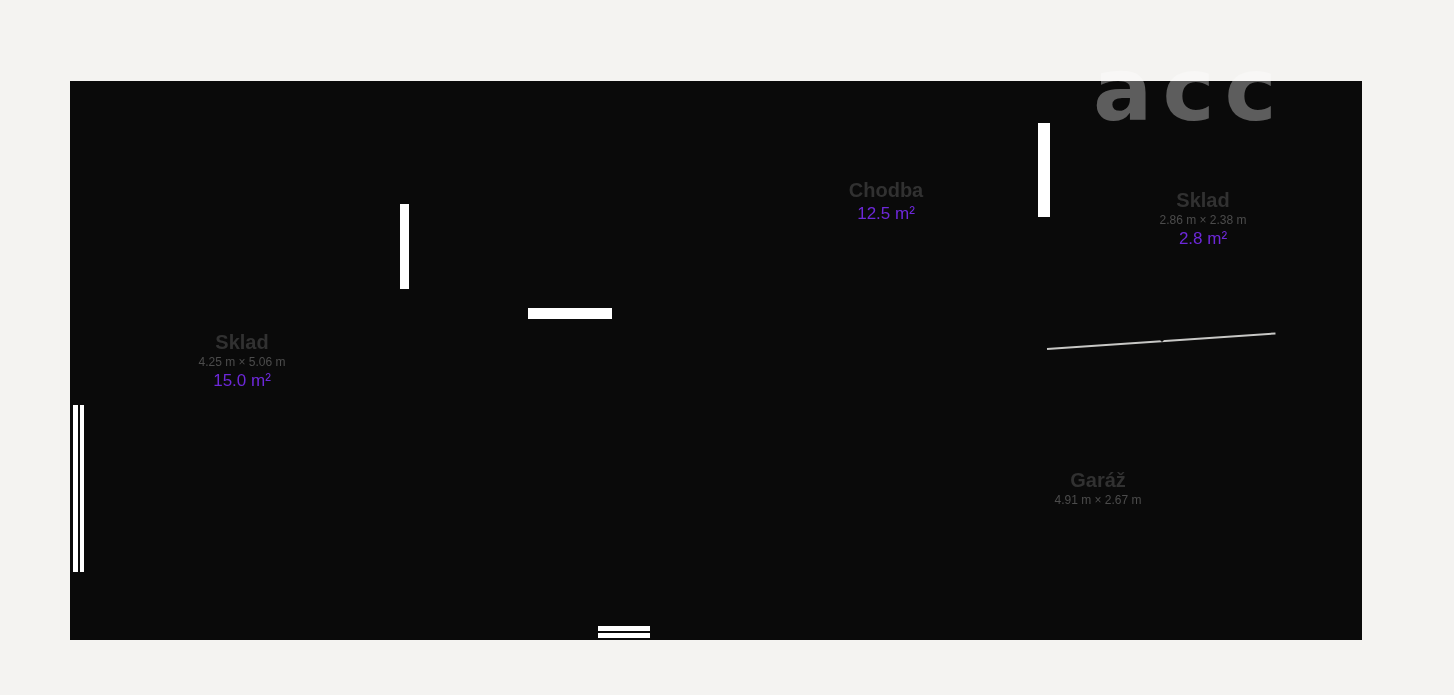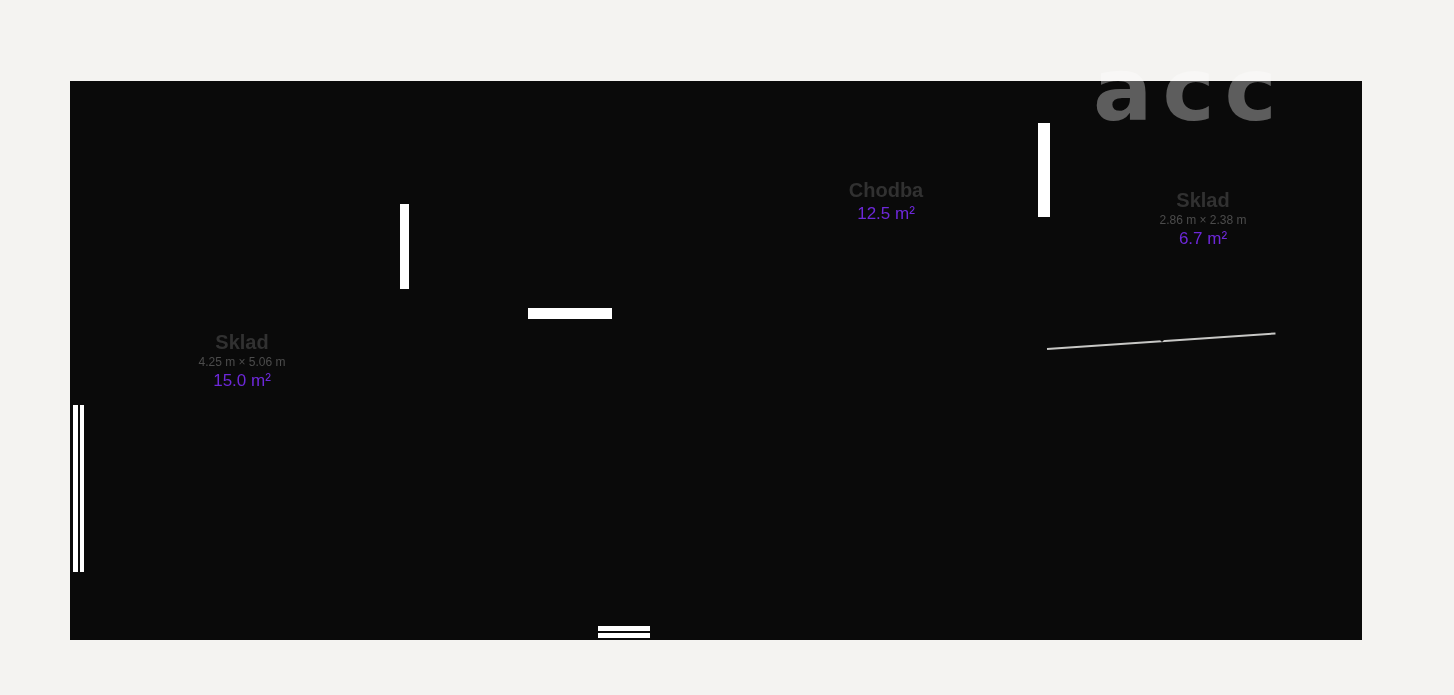--- a/index.html
+++ b/index.html
@@ -98,20 +98,25 @@
 
   <div class="room-label" style="left:866px;top:201px;margin-left:20px;">
     <div class="room-name">Chodba</div>
 
     <div class="room-area">12.5 m²</div>
   </div>
 
   <div class="room-label" style="left:1203px;top:219px;">
     <div class="room-name">Sklad</div>
     <div class="room-dim">2.86 m × 2.38 m</div>
-    <div class="room-area">6.7 m²</div>
+    <div class="room-area">2.8 m²</div>
   </div>
 
 
+  <div class="room-label" style="left:1098px;top:488px;">
+    <div class="room-name">Garáž</div>
+    <div class="room-dim">4.91 m × 2.67 m</div>
+
+  </div>
 
   <div class="watermark">acc</div>
 
 </div>
 
 </body></html>

